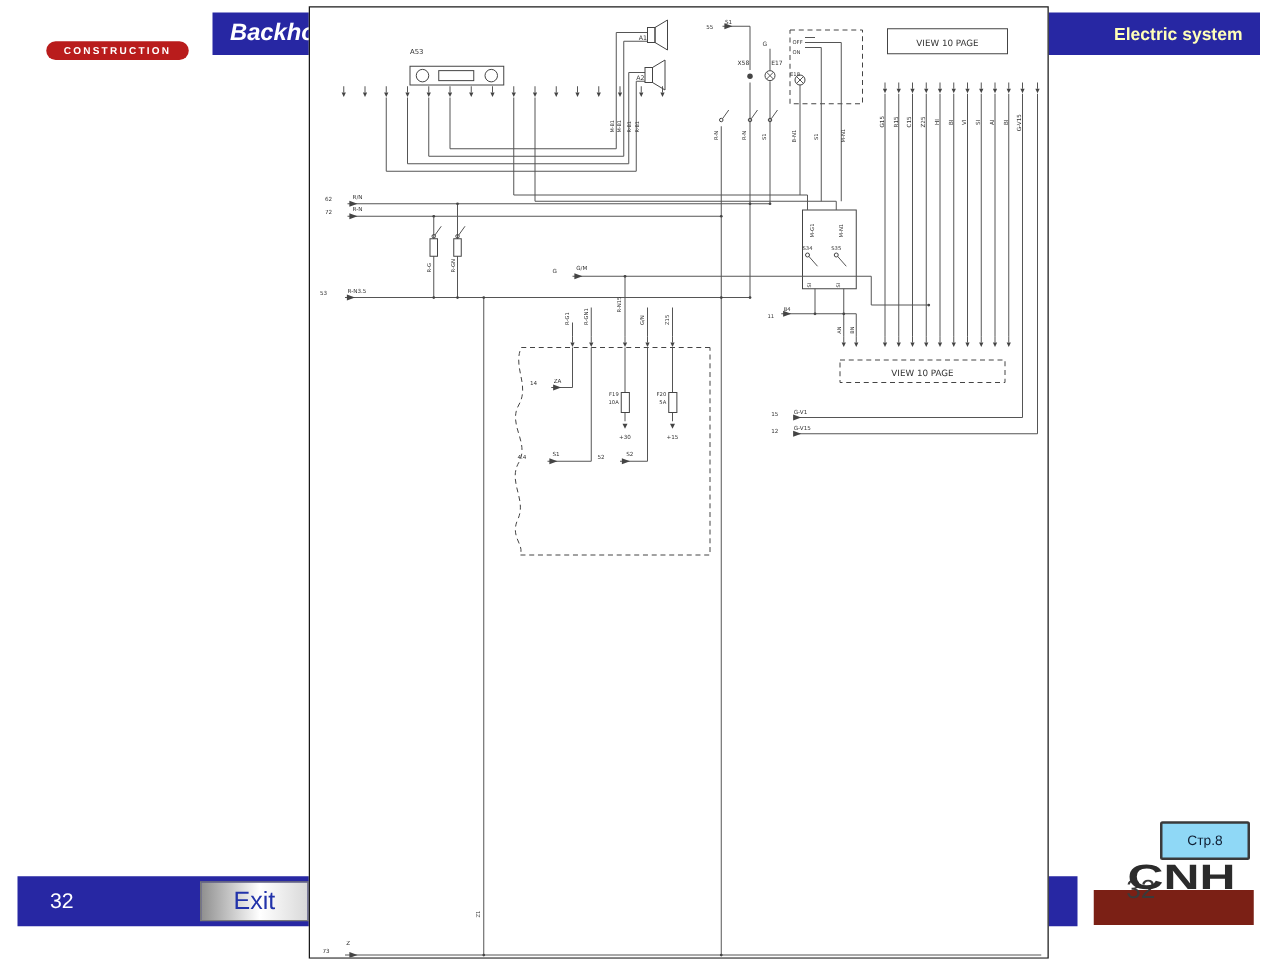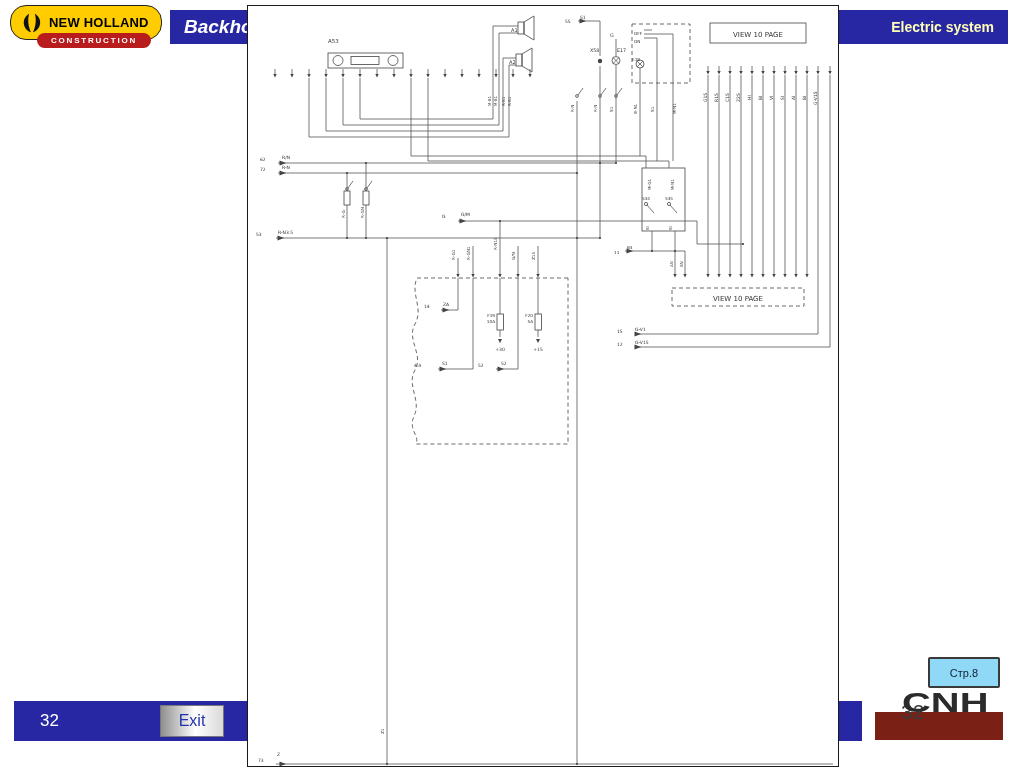--- a/index.html
+++ b/index.html
@@ -25,23 +25,23 @@
   .brand{font-size:13px;font-weight:900;color:#000;letter-spacing:.2px;margin-left:4px;white-space:nowrap;}
   .logo-bottom{
     position:absolute;left:27px;top:28px;width:114px;height:15px;background:#b91c1c;
     border-radius:8px;color:#ffffff;font-size:8px;letter-spacing:1.8px;font-weight:bold;
     display:flex;align-items:center;justify-content:center;z-index:3;
   }
   
   .botbar{position:absolute;left:14px;top:701px;width:848px;height:40px;background:#2727A3;z-index:1;}
   .slide-num{position:absolute;left:40px;top:711px;color:#ffffff;font-size:17px;z-index:2;}
   .exit-btn{
-    position:absolute;left:160px;top:705px;width:64px;height:32px;z-index:2;
+    position:absolute;left:160px;top:705px;width:87px;height:32px;z-index:2;
     background:linear-gradient(90deg,#8f8f8f 0%,#ffffff 55%,#d9d9d9 100%);
-    border:1px solid #777;color:#2233aa;font-size:16px;
+    border:1px solid #777;color:#2233aa;font-size:20px;
     display:flex;align-items:center;justify-content:center;cursor:pointer;box-sizing:border-box;
   }
   
   .cnh-bar{position:absolute;left:875px;top:712px;width:128px;height:28px;background:#7B2015;z-index:2;}
   .cnh-water{position:absolute;left:901px;top:700px;font-size:21px;color:#3a3a3a;z-index:3;}
   .cnh-text{
     position:absolute;left:902px;top:688px;z-index:4;font-size:38px;font-weight:900;color:#2b2b2b;
     letter-spacing:0px;transform:scale(1.05,.74);transform-origin:left top;line-height:1;
   }
   .page-badge{
@@ -63,27 +63,20 @@
 </style>
 </head>
 <body>
 
 <div class="topbar">
   <span class="t-left">Backho</span>
   <span class="t-right">Electric system</span>
 </div>
 
 <div class="logo">
-  <div class="logo-top">
-    <svg width="26" height="24" viewBox="0 0 28 24">
-      <path d="M13,22 C4,19 2,7 11,2 C9,8 10,16 13,22 Z" fill="#111"></path>
-      <path d="M15,22 C24,19 26,7 17,2 C19,8 18,16 15,22 Z" fill="#111"></path>
-    </svg>
-    <span class="brand">NEW HOLLAND</span>
-  </div>
   <div class="logo-bottom">CONSTRUCTION</div>
 </div>
 
 <div class="botbar"></div>
 <div class="slide-num">32</div>
 <div class="exit-btn">Exit</div>
 
 <div class="cnh-bar"></div>
 <div class="cnh-water">32</div>
 <div class="cnh-text">CNH</div>

